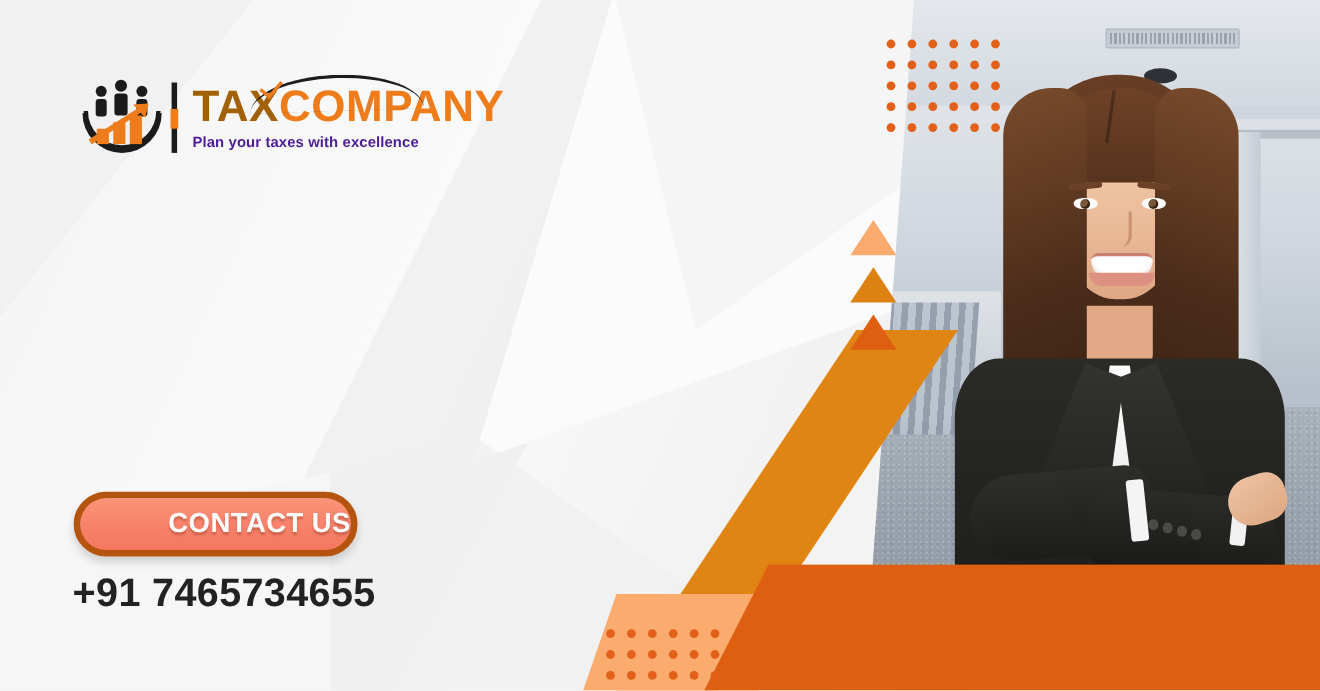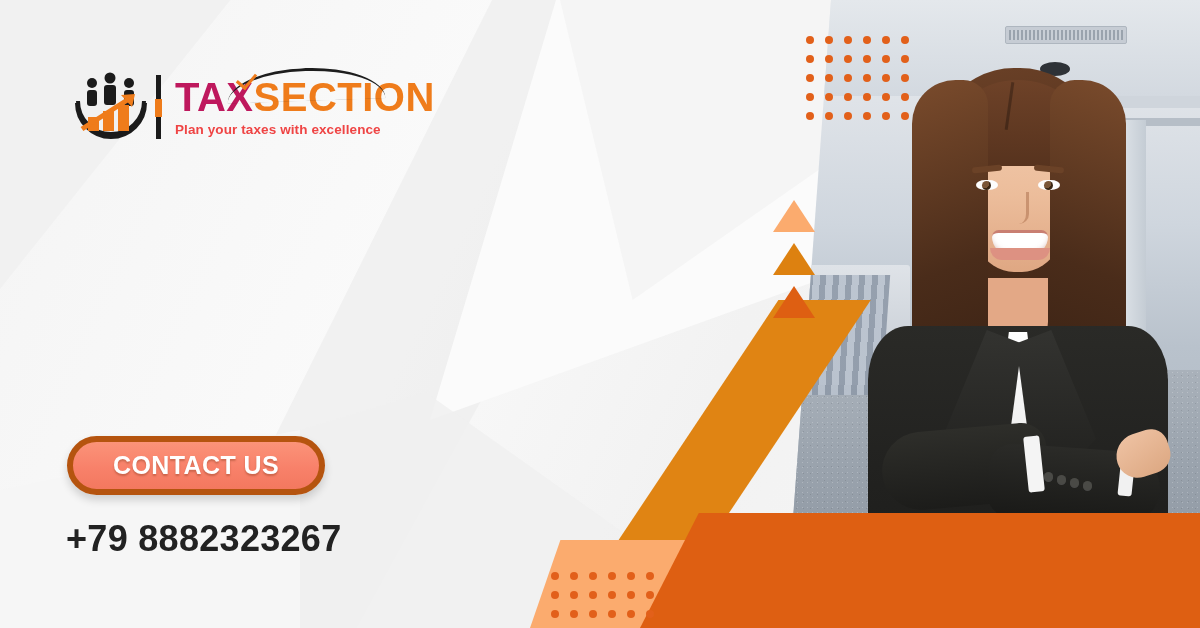--- a/index.html
+++ b/index.html
@@ -362,27 +362,27 @@
     background: #ef7c1b;
   }
   .logo-text { position: relative; }
   .logo-word {
     font-size: 40px;
     font-weight: bold;
     letter-spacing: .5px;
     line-height: 1;
     white-space: nowrap;
   }
-  .logo-tax { color: #be185d; }
+  .logo-tax { color: #a16207; }
   .logo-cellent { color: #ef7c1b; }
   .logo-tagline {
     margin-top: 5px;
     font-size: 13.5px;
     font-weight: bold;
-    color: #ef4444;
+    color: #4c1d95;
     letter-spacing: .1px;
     white-space: nowrap;
   }
   .logo-swoosh {
     position: absolute;
     left: 52px; top: -9px;
     width: 158px; height: 30px;
     border-top: 3.5px solid #1d1d1d;
     border-radius: 50% 50% 0 0 / 100% 100% 0 0;
     transform: rotate(-2deg);
@@ -411,29 +411,29 @@
     transform: scaleX(.86);
     transform-origin: left center;
   }
   .hl-1 { color: #dd7f10; letter-spacing: 1px; }
   .hl-2 { color: #f9a471; letter-spacing: 4.5px; }
   .hl-3 { color: #f9a471; letter-spacing: 4.5px; }
 
   
   .cta {
     position: absolute;
-    left: 67px; top: 436px;
+    left: 67px; top: 447px;
     width: 258px; height: 59px;
     border-radius: 34px;
     background: linear-gradient(180deg,#fb9379 0%, #f8816a 55%, #f3785f 100%);
     border: 6px solid #b5540f;
     box-sizing: border-box;
     display: flex;
     align-items: center;
-    justify-content: center;
+    justify-content: flex-end;
     box-shadow: 0 5px 9px rgba(0,0,0,.16);
     cursor: pointer;
   }
   .cta-label {
     color: #ffffff;
     font-size: 25px;
     font-weight: bold;
     letter-spacing: .4px;
     text-shadow: 0 2px 2px rgba(120,50,20,.35);
   }
@@ -594,26 +594,26 @@
         <rect x="46" y="34" width="11" height="26" fill="#ef7c1b"></rect>
         <path d="M10 58 L60 26" stroke="#ef7c1b" stroke-width="5" fill="none"></path>
         <path d="M49 24 L63 23 L60 36 Z" fill="#ef7c1b"></path>
       </svg>
     </div>
     <div class="logo-divider"></div>
     <div class="logo-text">
       <div class="logo-swoosh"></div>
       <div class="logo-check"></div>
       <div class="logo-word">
-        <span class="logo-tax">TAX</span><span class="logo-cellent">SECTION</span>
+        <span class="logo-tax">TAX</span><span class="logo-cellent">COMPANY</span>
       </div>
       <div class="logo-tagline">Plan your taxes with excellence</div>
     </div>
   </div>
 
 
   <div class="cta">
     <span class="cta-label">CONTACT US</span>
   </div>
 
-  <div class="phone">+79 8882323267</div>
+  <div class="phone">+91 7465734655</div>
 
 </div>
 
 </body></html>

